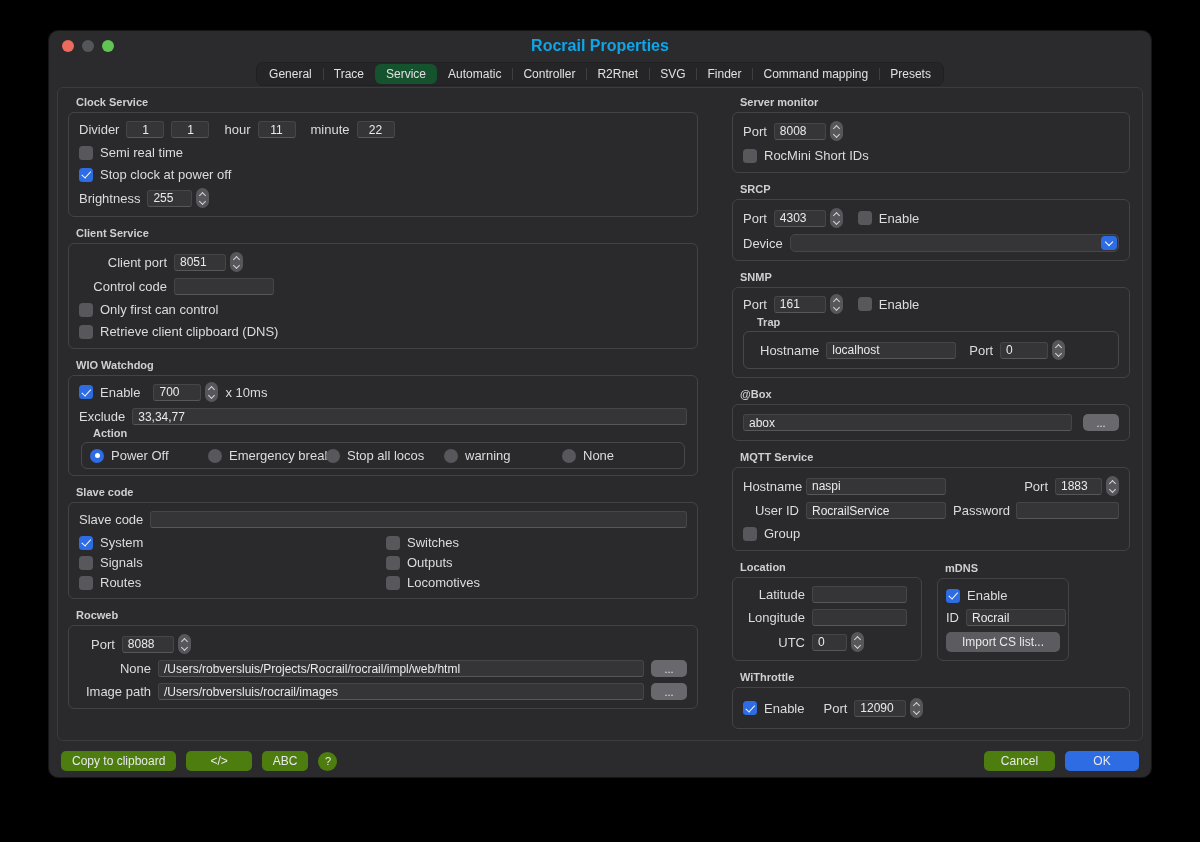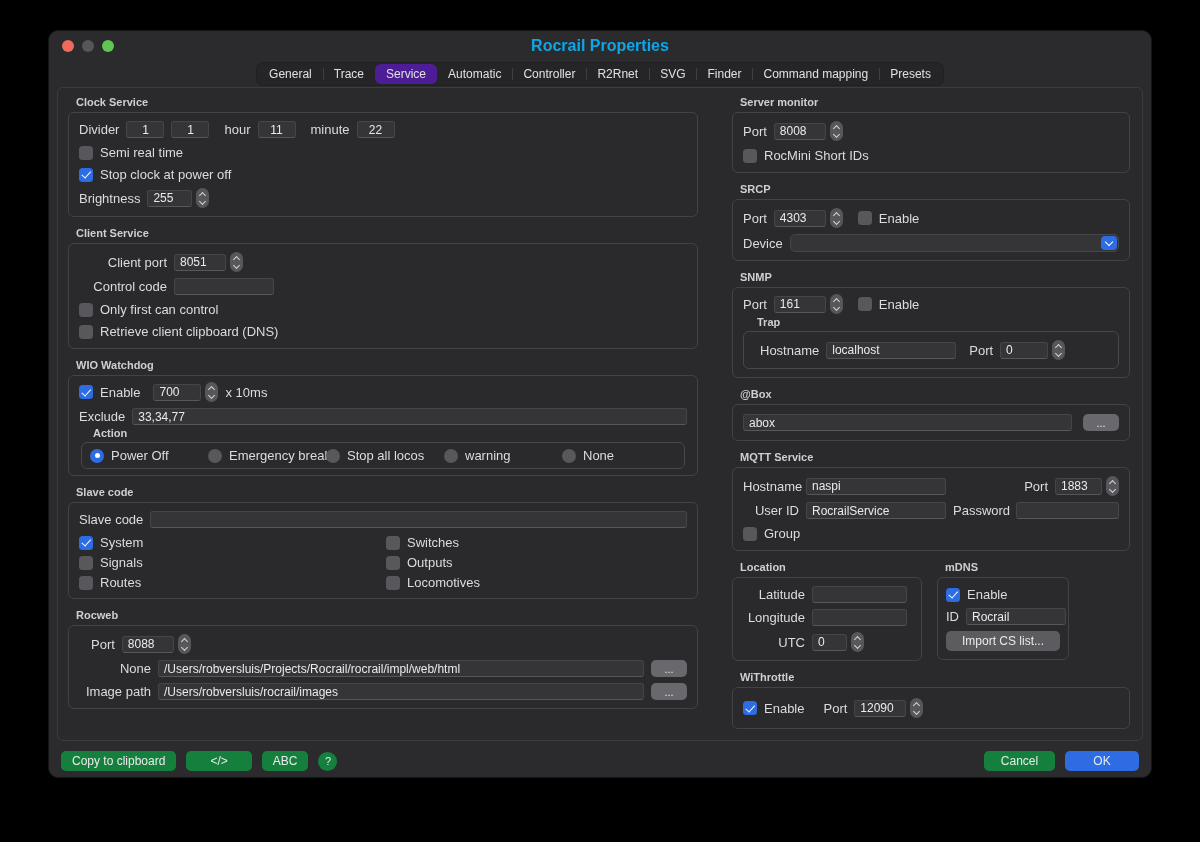--- a/index.html
+++ b/index.html
@@ -10,21 +10,21 @@
   .title{width:100%;text-align:center;line-height:30px;font-size:16px;font-weight:700;color:#0ea5e9;}
   .traffic{position:absolute;left:13px;top:9px;display:flex;gap:8px;}
   .dot{width:12px;height:12px;border-radius:50%;}
   .dot.close{background:#ec6a5e;}
   .dot.min{background:#54565a;}
   .dot.zoom{background:#61c454;}
   .tabbar{position:absolute;top:31px;left:0;right:0;display:flex;justify-content:center;}
   .tabs{display:flex;background:#252527;border:1px solid #202022;border-radius:7px;padding:1px;}
   .tab{position:relative;height:20px;display:flex;align-items:center;padding:0 11px;font-size:12px;
     color:#e0e0e2;border-radius:6px;white-space:nowrap;cursor:default;}
-  .tab[data-selected="true"]{background:#4c1d95;}
+  .tab[data-selected="true"]{background:#14532d;}
   .tab:not(:first-child)::before{content:"";position:absolute;left:0;top:4px;bottom:4px;width:1px;background:#3e3e41;}
   .tab[data-selected="true"]::before,.tab[data-selected="true"]+.tab::before{display:none;}
   .panel{position:absolute;left:8px;right:8px;top:56px;height:652px;border:1px solid #3c3c3f;
     border-radius:6px;background:#2a2a2c;}
   .col-left{position:absolute;left:10px;top:8px;width:630px;}
   .col-right{position:absolute;left:674px;top:8px;width:398px;}
   .group{margin-bottom:10px;}
   .gtitle{font-size:11px;font-weight:600;color:#cfcfd1;margin:0 0 3px 8px;line-height:13px;}
   .gbox{border:1px solid #434346;border-radius:6px;padding:8px 10px;box-sizing:border-box;}
   .row{display:flex;align-items:center;gap:7px;margin-bottom:6px;min-height:17px;}
@@ -61,21 +61,21 @@
   .rlbl56{width:56px;text-align:right;flex:none;}
   .rlbl62{width:62px;text-align:right;flex:none;}
   .browse{height:17px;min-width:36px;background:#68686d;border:none;border-radius:5px;color:#e9e9eb;
     font-family:"Liberation Sans",sans-serif;font-size:11px;display:inline-flex;align-items:center;justify-content:center;flex:none;padding:0 8px;}
   .combo{flex:1 1 auto;height:18px;background:#353537;border:1px solid #464649;border-radius:5px;
     display:flex;align-items:center;justify-content:flex-end;padding:0 1px;box-sizing:border-box;}
   .combo-btn{width:16px;height:14px;background:#2e6ce4;border-radius:4px;display:flex;align-items:center;justify-content:center;}
   .btnwide{height:20px;background:#5b5b60;border:none;border-radius:5px;color:#e9e9eb;
     font-family:"Liberation Sans",sans-serif;font-size:12px;display:flex;align-items:center;justify-content:center;width:100%;}
   .footer{position:absolute;left:12px;right:12px;top:720px;display:flex;align-items:center;gap:10px;}
-  .btn{height:20px;background:#15803d;border:none;border-radius:5px;color:#e9e9eb;
+  .btn{height:20px;background:#4d7c0f;border:none;border-radius:5px;color:#e9e9eb;
     font-family:"Liberation Sans",sans-serif;font-size:12px;display:inline-flex;align-items:center;justify-content:center;padding:0 11px;}
   .btn.code{padding:0 24px;}
   .btn.round{width:19px;height:19px;border-radius:50%;padding:0;font-size:11px;}
   .btn.cancel{margin-left:auto;width:71px;}
   .btn.ok{background:#2e6ce4;width:74px;}
   .mt2{margin-top:2px;}
 </style>
 </head>
 <body>
 
@@ -370,21 +370,21 @@
             <span class="lbl grow" style="text-align:right">Password</span>
             <input class="field w103" value="" style="">
           </div>
           <div class="row">
             <span class="cb" data-checked="false"></span>
             <span class="lbl">Group</span>
           </div>
         </div>
       </div>
 
-      <div style="display:flex;align-items:flex-start;">
+      <div style="display:flex;align-items:flex-end;">
         <div class="group" style="width:190px;margin-right:15px;flex:none">
           <div class="gtitle">Location</div>
           <div class="gbox">
             <div class="row">
               <span class="lbl rlbl62">Latitude</span>
               <input class="field w95" value="" style="">
             </div>
             <div class="row">
               <span class="lbl rlbl62">Longitude</span>
               <input class="field w95" value="" style="">

